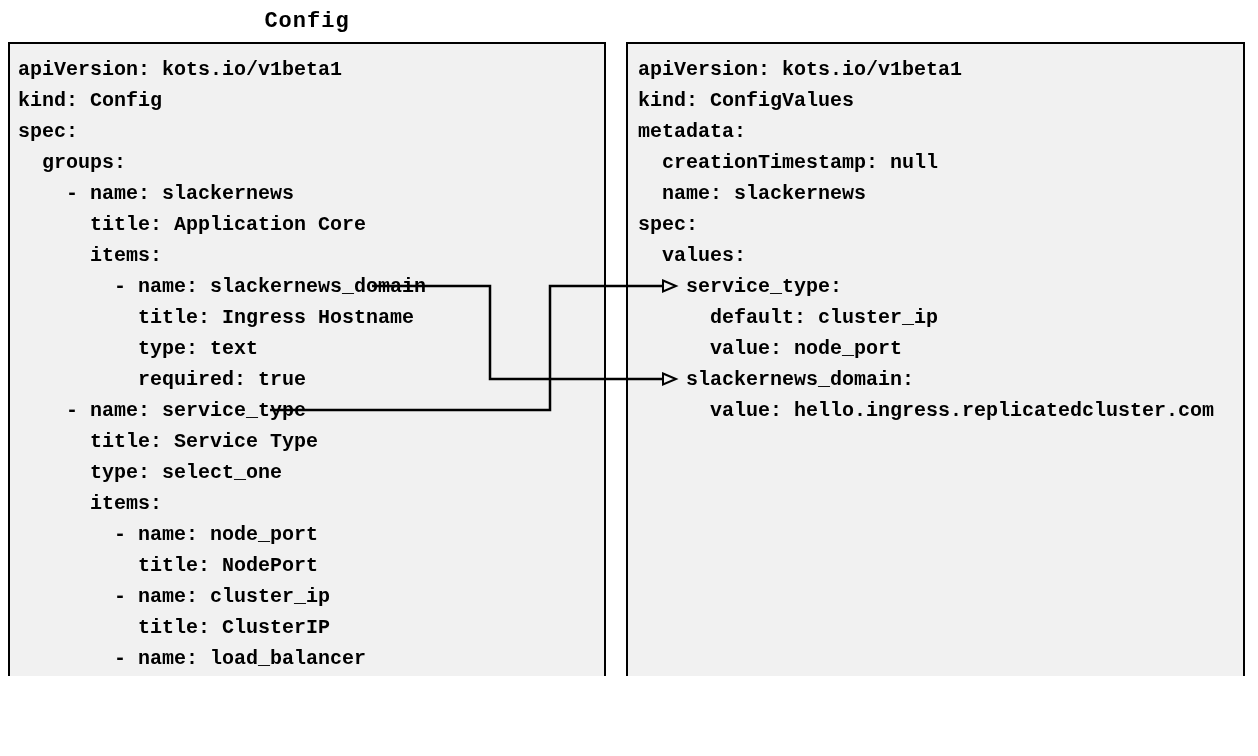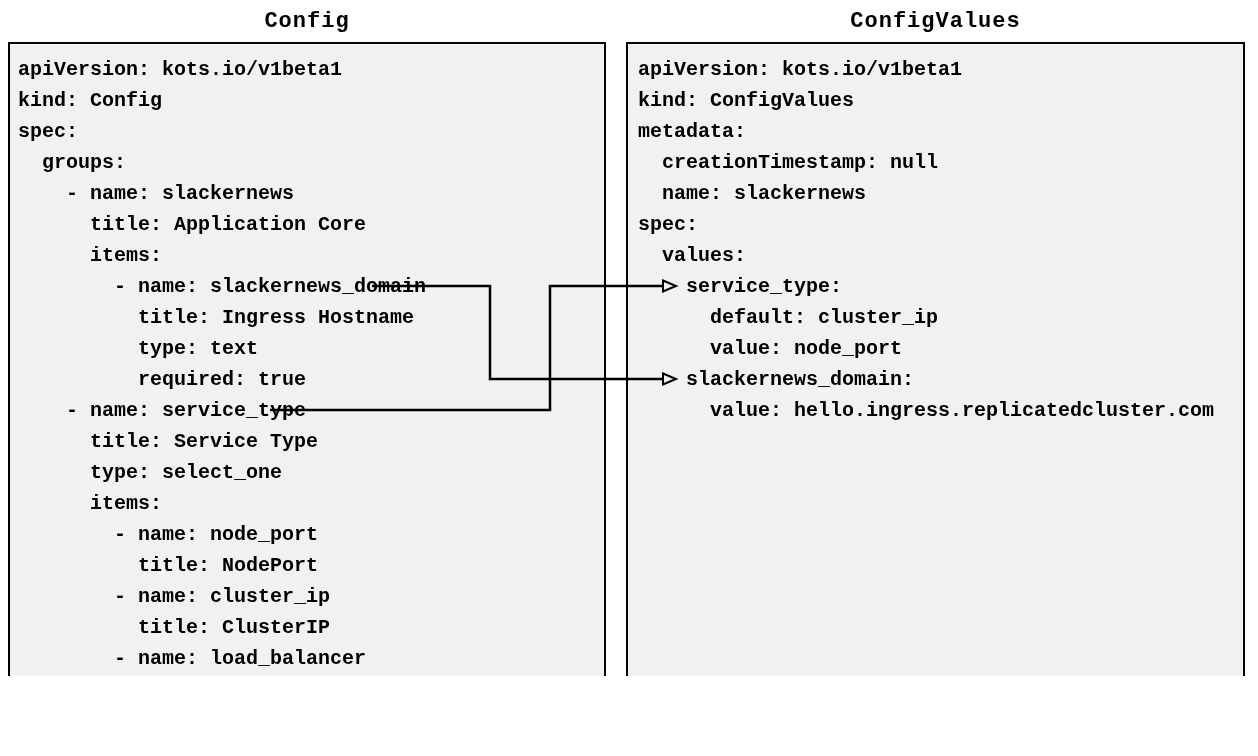--- a/index.html
+++ b/index.html
@@ -56,21 +56,20 @@
     pointer-events: none;
   }
 </style>
 </head>
 <body>
 
 <div class="canvas">
 
   <div class="panel-title left">Config</div>
 
-  <div class="panel-title right">ConfigValues</div>
 
   <div class="panel left">
     <pre>apiVersion: kots.io/v1beta1
 kind: Config
 spec:
   groups:
     - name: slackernews
       title: Application Core
       items:
         - name: slackernews_domain

